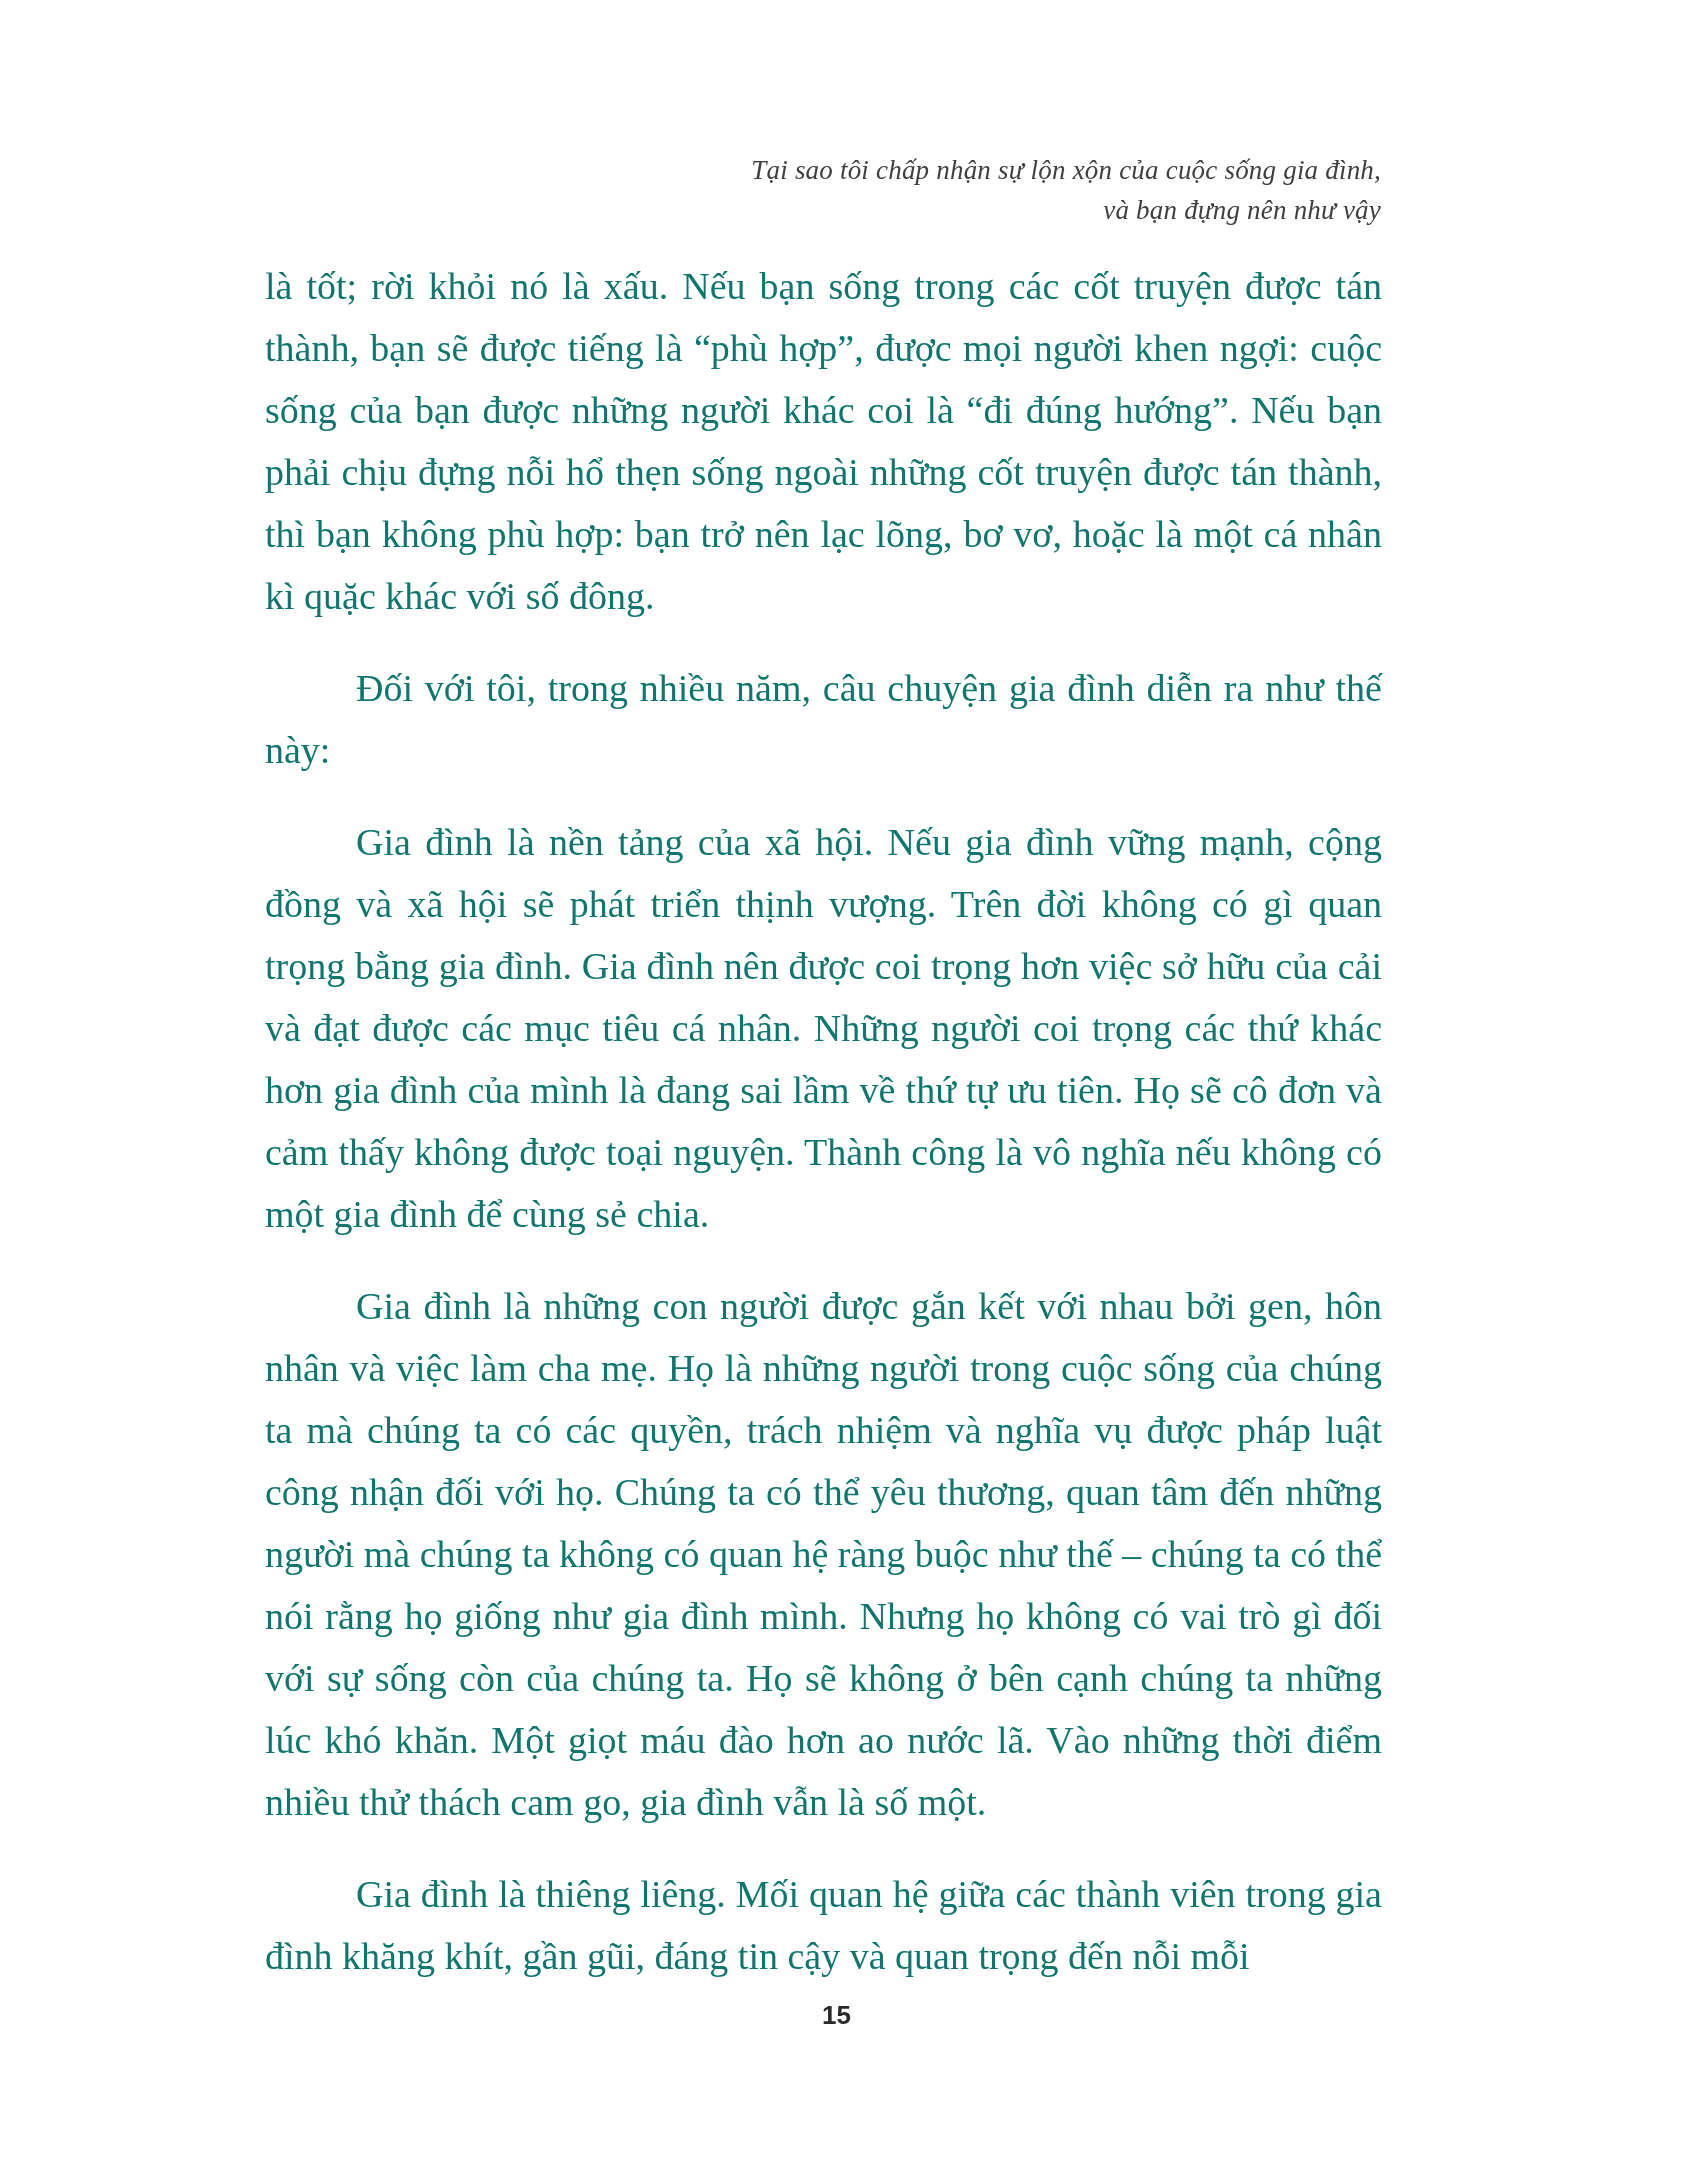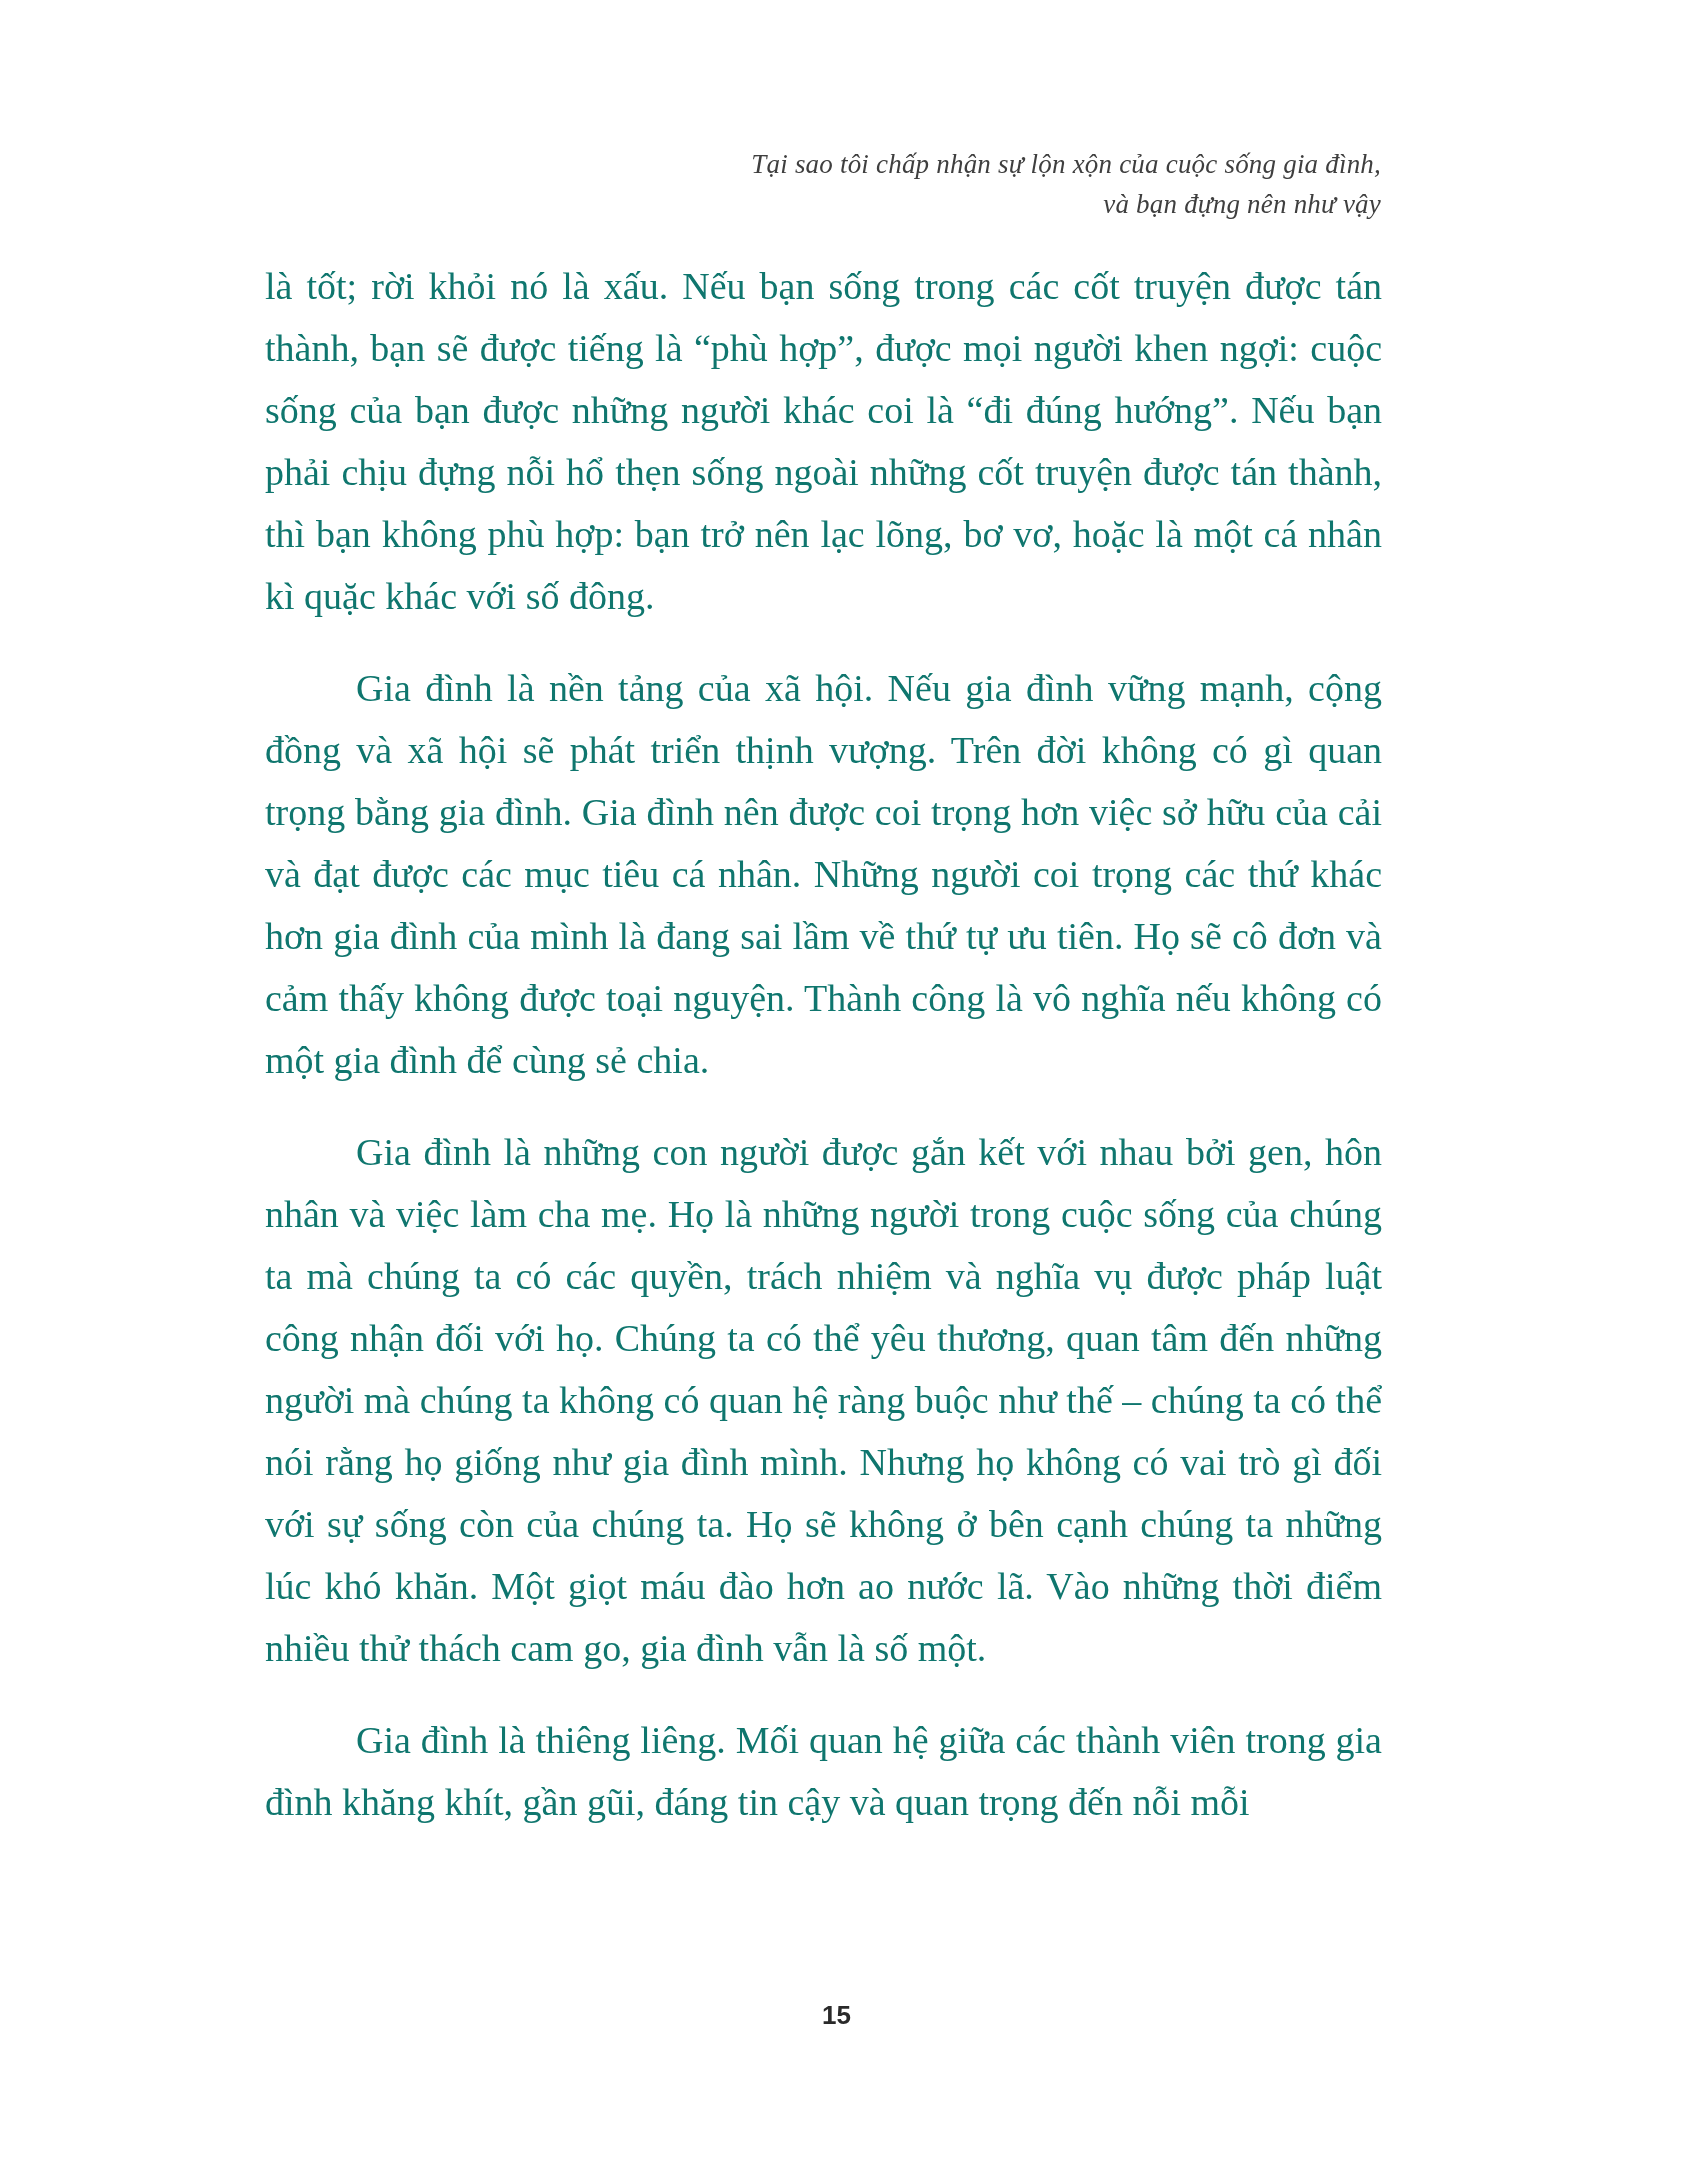--- a/index.html
+++ b/index.html
@@ -12,21 +12,21 @@
     width: 1683px;
     height: 2178px;
     background: #ffffff;
     margin: 0 auto;
     overflow: hidden;
     font-family: "Liberation Serif", "DejaVu Serif", serif;
     color: #1c1c1c;
   }
   .running-head {
     position: absolute;
-    top: 144px;
+    top: 150px;
     left: 267px;
     right: 302px;
     text-align: right;
     font-style: italic;
     font-size: 27px;
     line-height: 40px;
     color: #3f3f3f;
     letter-spacing: 0.2px;
   }
   .body-text {
@@ -68,20 +68,21 @@
 
 <div class="page">
 
   <div class="running-head">
     <div>Tại sao tôi chấp nhận sự lộn xộn của cuộc sống gia đình,</div>
     <div>và bạn đựng nên như vậy</div>
   </div>
 
   <div class="body-text">
     <p>là tốt; rời khỏi nó là xấu. Nếu bạn sống trong các cốt truyện được tán thành, bạn sẽ được tiếng là “phù hợp”, được mọi người khen ngợi: cuộc sống của bạn được những người khác coi là “đi đúng hướng”. Nếu bạn phải chịu đựng nỗi hổ thẹn sống ngoài những cốt truyện được tán thành, thì bạn không phù hợp: bạn trở nên lạc lõng, bơ vơ, hoặc là một cá nhân kì quặc khác với số đông.</p>
+    <p class="para-indent">Đối với tôi, trong nhiều năm, câu chuyện gia đình diễn ra như thế này:</p>
     <p class="para-indent para-italic">Gia đình là nền tảng của xã hội. Nếu gia đình vững mạnh, cộng đồng và xã hội sẽ phát triển thịnh vượng. Trên đời không có gì quan trọng bằng gia đình. Gia đình nên được coi trọng hơn việc sở hữu của cải và đạt được các mục tiêu cá nhân. Những người coi trọng các thứ khác hơn gia đình của mình là đang sai lầm về thứ tự ưu tiên. Họ sẽ cô đơn và cảm thấy không được toại nguyện. Thành công là vô nghĩa nếu không có một gia đình để cùng sẻ chia.</p>
     <p class="para-indent para-italic">Gia đình là những con người được gắn kết với nhau bởi gen, hôn nhân và việc làm cha mẹ. Họ là những người trong cuộc sống của chúng ta mà chúng ta có các quyền, trách nhiệm và nghĩa vụ được pháp luật công nhận đối với họ. Chúng ta có thể yêu thương, quan tâm đến những người mà chúng ta không có quan hệ ràng buộc như thế – chúng ta có thể nói rằng họ giống như gia đình mình. Nhưng họ không có vai trò gì đối với sự sống còn của chúng ta. Họ sẽ không ở bên cạnh chúng ta những lúc khó khăn. Một giọt máu đào hơn ao nước lã. Vào những thời điểm nhiều thử thách cam go, gia đình vẫn là số một.</p>
     <p class="para-indent para-italic">Gia đình là thiêng liêng. Mối quan hệ giữa các thành viên trong gia đình khăng khít, gần gũi, đáng tin cậy và quan trọng đến nỗi mỗi</p>
   </div>
 
   <div class="page-number">15</div>
 
 </div>
 
 

